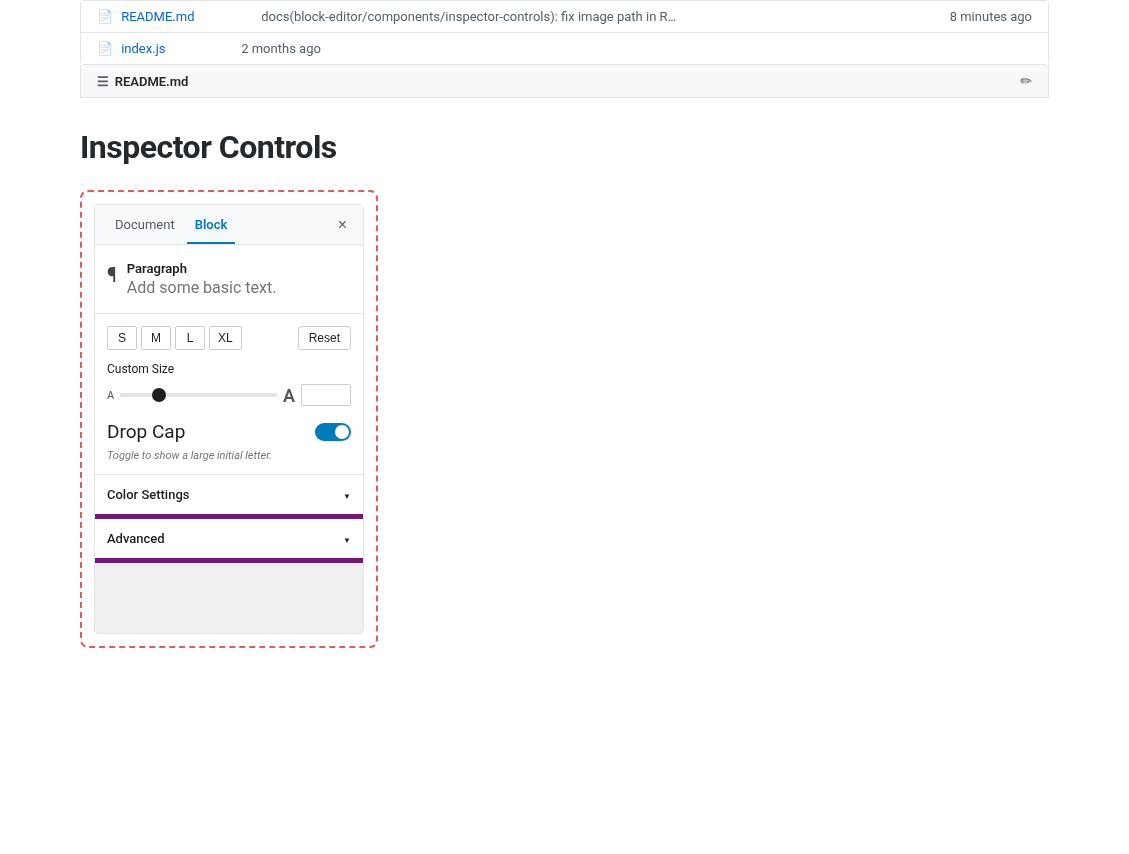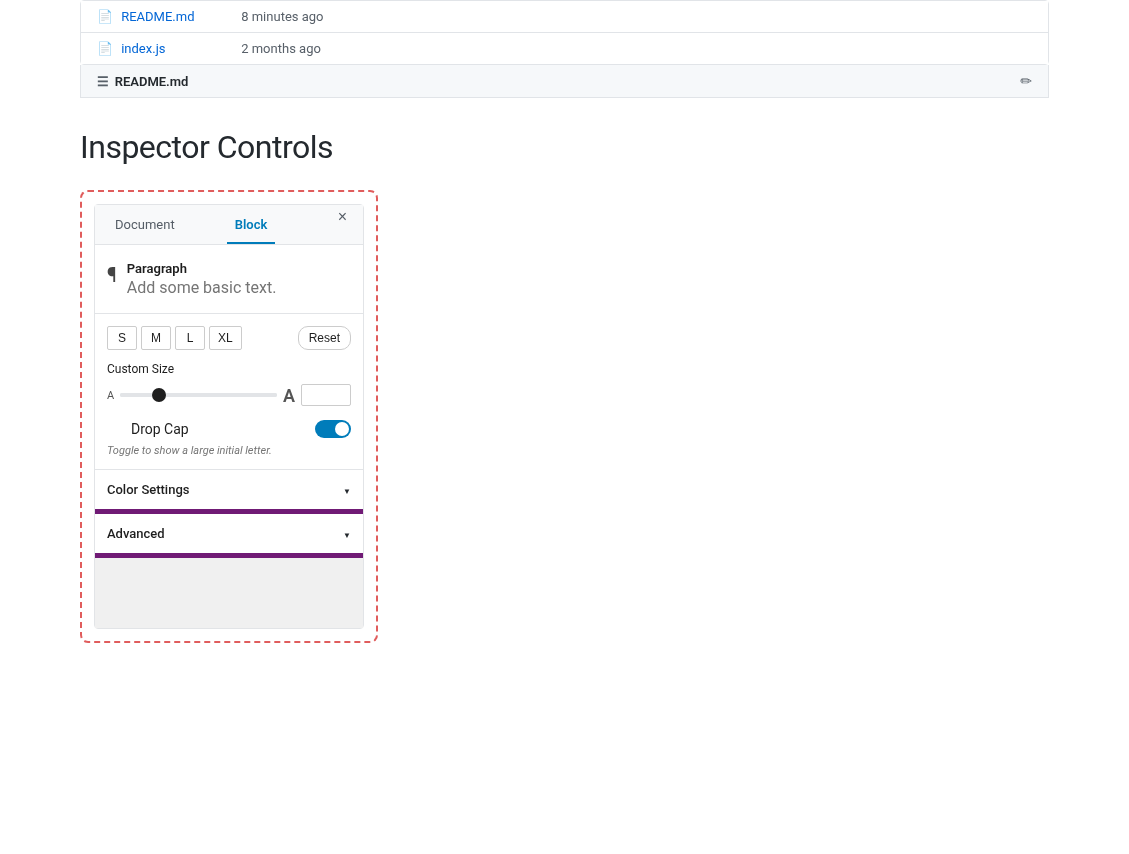--- a/index.html
+++ b/index.html
@@ -88,21 +88,21 @@
       cursor: pointer;
     }
 
     
     .main-content {
       padding: 30px 80px;
     }
 
     .page-title {
       font-size: 32px;
-      font-weight: 400;
+      font-weight: 700;
       color: #24292e;
       margin-bottom: 24px;
       letter-spacing: -0.5px;
     }
 
     
     .inspector-box {
       border: 2px dashed #e05c5c;
       border-radius: 8px;
       padding: 12px;
@@ -115,26 +115,25 @@
       width: 270px;
       border: 1px solid #e2e4e7;
       border-radius: 4px;
       background: #fff;
       font-size: 13px;
     }
 
     
     .panel-tabs {
       display: flex;
-      align-items: flex-start;
+      align-items: center;
       border-bottom: 1px solid #e2e4e7;
       padding: 0 12px;
       background: #f8f9fa;
       position: relative;
-      gap: 40px;
     }
 
     .tab-item {
       padding: 12px 8px 10px;
       font-size: 13px;
       cursor: pointer;
       color: #555d66;
       margin-right: 4px;
       border-bottom: 2px solid transparent;
     }
@@ -230,21 +229,21 @@
       text-align: center;
     }
 
     .reset-btn {
       margin-left: auto;
       border: 1px solid #ccc;
       background: #fff;
       padding: 4px 10px;
       font-size: 12px;
       cursor: pointer;
-      border-radius: 10px;
+      border-radius: 4px;
       color: #1e1e1e;
     }
 
     
     .custom-size-label {
       font-size: 12px;
       color: #1e1e1e;
       margin-bottom: 8px;
     }
 
@@ -303,23 +302,22 @@
     
     .drop-cap-row {
       display: flex;
       align-items: center;
       justify-content: space-between;
       margin-bottom: 6px;
       margin-top: 14px;
     }
 
     .drop-cap-label {
-      font-size: 14px;
-      color: #1e1e1e;
-      margin-left: 24px;
+      font-size: 19px;
+      color: #1e1e1e;
     }
 
     .toggle-switch {
       display: flex;
       align-items: center;
     }
 
     .toggle-track {
       width: 36px;
       height: 18px;
@@ -394,20 +392,21 @@
   </style>
 </head>
 <body>
 
 <div class="page-wrapper">
 
   <div class="file-list">
     <div class="file-row">
       <span class="file-icon">📄</span>
       <span class="file-name">README.md</span>
+      <span class="file-commit">docs(block-editor/components/inspector-controls): fix image path in R…</span>
       <span class="file-time">8 minutes ago</span>
     </div>
     <div class="file-row">
       <span class="file-icon">📄</span>
       <span class="file-name">index.js</span>
       <span class="file-time">2 months ago</span>
     </div>
   </div>
 
   <div class="readme-bar">

